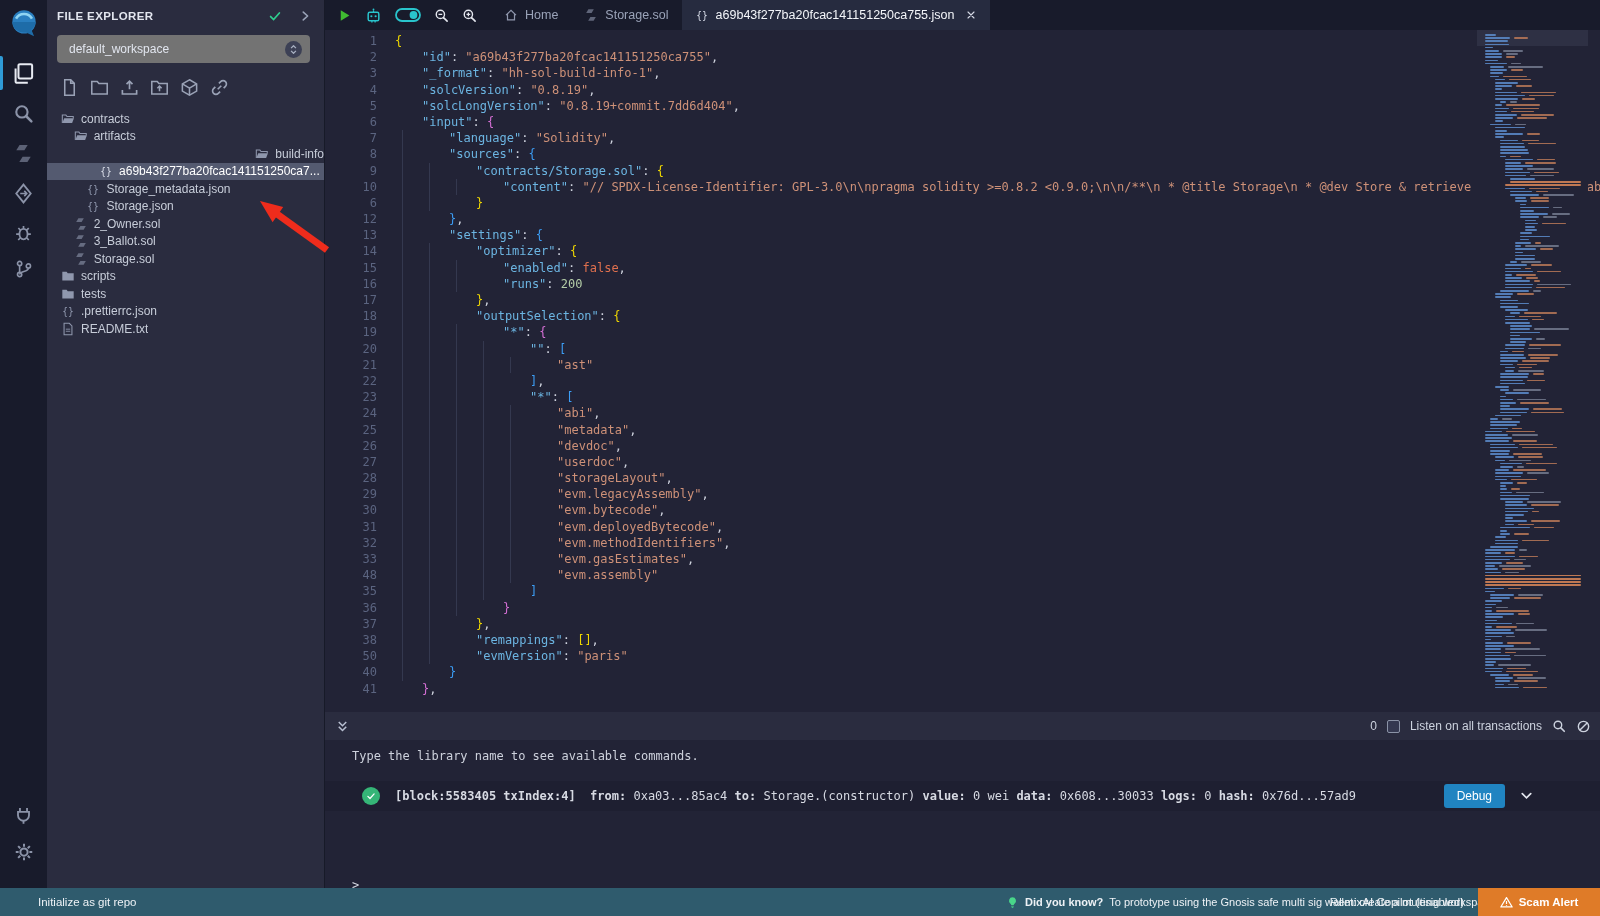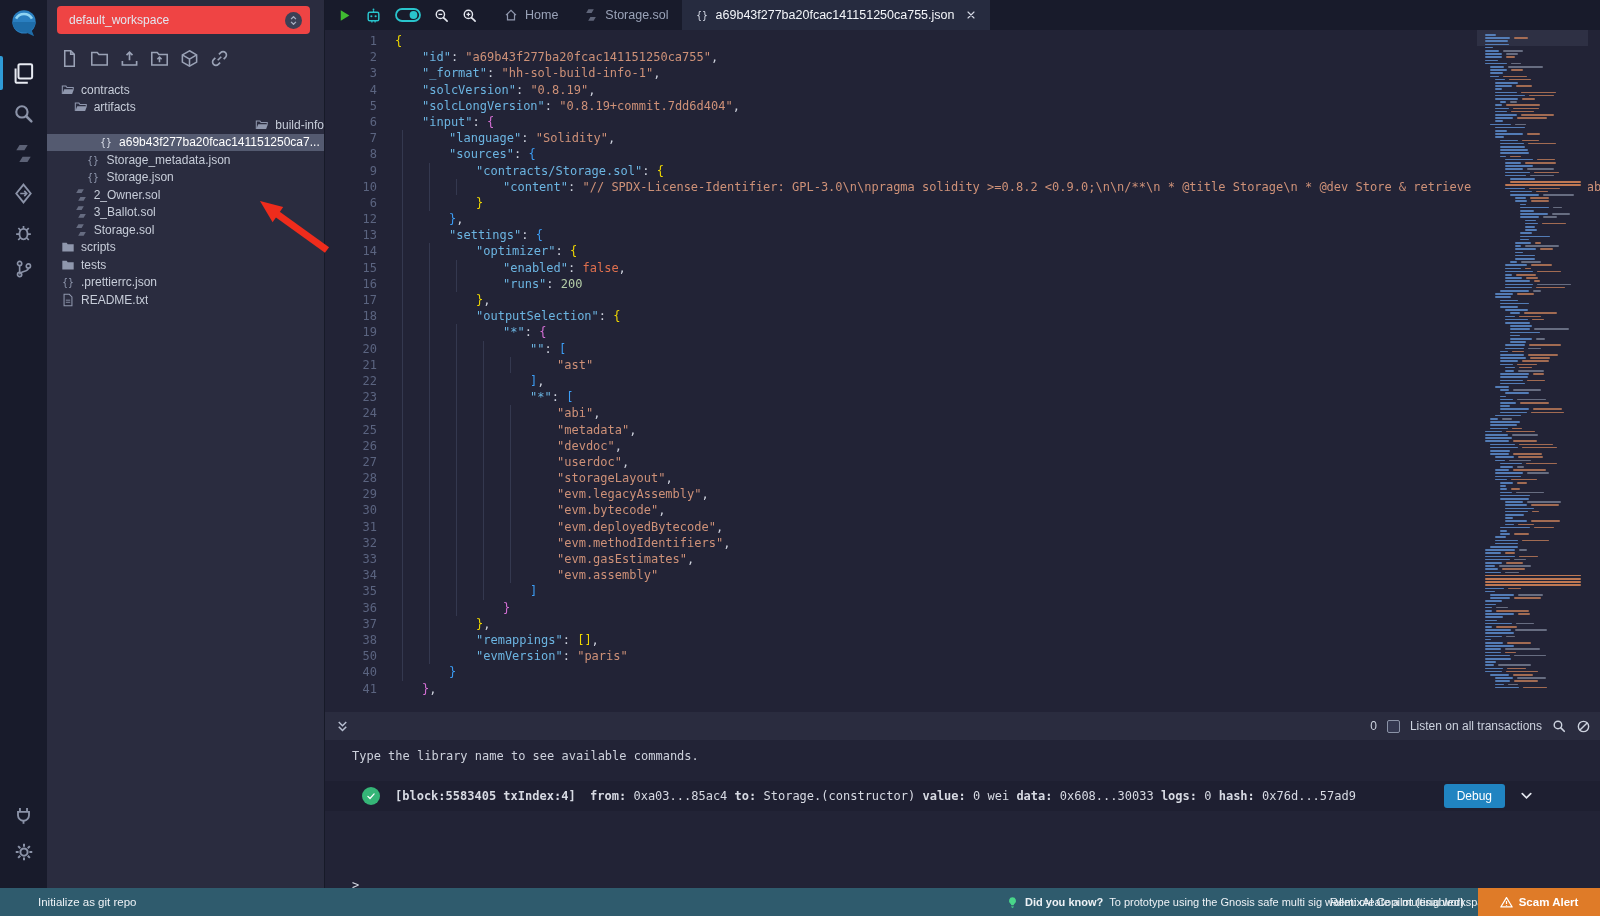--- a/index.html
+++ b/index.html
@@ -18,21 +18,21 @@
   #activity-bar .abar-item.active { color:#e8ebf2; }
   #active-indicator { position:absolute; left:0; top:56px; width:3px; height:34px; background:#2f9bd6; border-radius:0 2px 2px 0; }
 
   
   #side-panel { position:absolute; left:47px; top:0; width:278px; height:888px; background:#2a2c3f; z-index:20; border-right:1px solid #171a28; }
   #sp-header { display:flex; align-items:center; padding:9px 12px 6px 10px; }
   #sp-title { font-size:11.5px; font-weight:bold; letter-spacing:.4px; color:#e3e6ef; flex:1; }
   #ws-row { display:flex; align-items:center; padding:6px 12px 4px 12px; gap:9px; }
   #ws-label { font-size:10px; letter-spacing:.6px; color:#9aa3b8; flex:1; }
   #sign-in { display:flex; align-items:center; gap:5px; color:#c9cfdc; font-size:11.5px; cursor:pointer; }
-  #ws-select { margin:6px 14px 0 10px; height:28px; background:#ef4444; border-radius:4px;
+  #ws-select { margin:6px 14px 0 10px; height:28px; background:#737373; border-radius:4px;
     display:flex; align-items:center; padding:0 8px 0 12px; cursor:pointer;justify-content:space-between; }
   #ws-name { flex:1; font-size:12px; color:#e2e6ef; }
   #ws-caret { width:17px; height:17px; background:#3c4055; border-radius:50%; color:#aab2c4; padding:2px; }
   #file-actions { display:flex; gap:11px; padding:15px 0 0 13px; color:#9aa2b6; }
   #file-actions .ico { width:19px; height:19px; cursor:pointer; }
   #tree { margin-top:13px; font-size:12px; color:#c7cdd9; }
   .tree-row { height:17.5px; display:flex; align-items:center; gap:6px; cursor:pointer; white-space:nowrap; overflow:hidden; }
   .tree-row .ico { width:14px; height:14px; flex:0 0 14px; color:#8f97ad; }
   .tree-row.selected { background:#545a70; color:#ffffff; }
   .tree-row.selected .ico { color:#d9dde8; }
@@ -177,20 +177,33 @@
     <span class="abar-item ico" style="width:20px;height:20px;margin-bottom:26px;">
         <svg viewBox="0 0 16 16">
           <circle cx="8" cy="8" r="2.9" fill="none" stroke="currentColor" stroke-width="1.6"></circle>
           <path d="M8 1.4v2.3M8 12.3v2.3M1.4 8h2.3M12.3 8h2.3M3.3 3.3l1.7 1.7M11 11l1.7 1.7M12.7 3.3 11 5M5 11l-1.7 1.7" stroke="currentColor" stroke-width="1.6"></path>
         </svg>
       </span>
   </div>
 </div>
 
 <div id="side-panel">
+  <div id="sp-header">
+    <span id="sp-title">FILE EXPLORER</span>
+    <span class="ico hdr-ico" id="sp-check">
+        <svg viewBox="0 0 16 16">
+          <path d="M3 8.6 6.4 12 13 4.6" fill="none" stroke="currentColor" stroke-width="2" stroke-linecap="round"></path>
+        </svg>
+      </span>
+    <span class="ico hdr-ico" id="sp-chevron">
+        <svg viewBox="0 0 16 16">
+          <path d="M6 3.5 11 8l-5 4.5" fill="none" stroke="currentColor" stroke-width="1.8" stroke-linecap="round" stroke-linejoin="round"></path>
+        </svg>
+      </span>
+  </div>
   <div id="ws-select">
     <span id="ws-name">default_workspace</span>
     <span class="ico" id="ws-caret">
         <svg viewBox="0 0 16 16">
           <path d="M5 6.3 8 3.4l3 2.9M5 9.7l3 2.9 3-2.9" fill="none" stroke="currentColor" stroke-width="1.5" stroke-linejoin="round"></path>
         </svg>
       </span>
   </div>
   <div id="file-actions">
       <span class="ico ">
@@ -444,21 +457,21 @@
         <div>24</div>
         <div>25</div>
         <div>26</div>
         <div>27</div>
         <div>28</div>
         <div>29</div>
         <div>30</div>
         <div>31</div>
         <div>32</div>
         <div>33</div>
-        <div>34</div>
+        <div>48</div>
         <div>35</div>
         <div>36</div>
         <div>37</div>
         <div>38</div>
         <div>50</div>
         <div>40</div>
         <div>41</div>
       </div>
     <div id="lines">
         <div class="cl" style="padding-left: 0px;"><span class="tk-b1">{</span></div>

